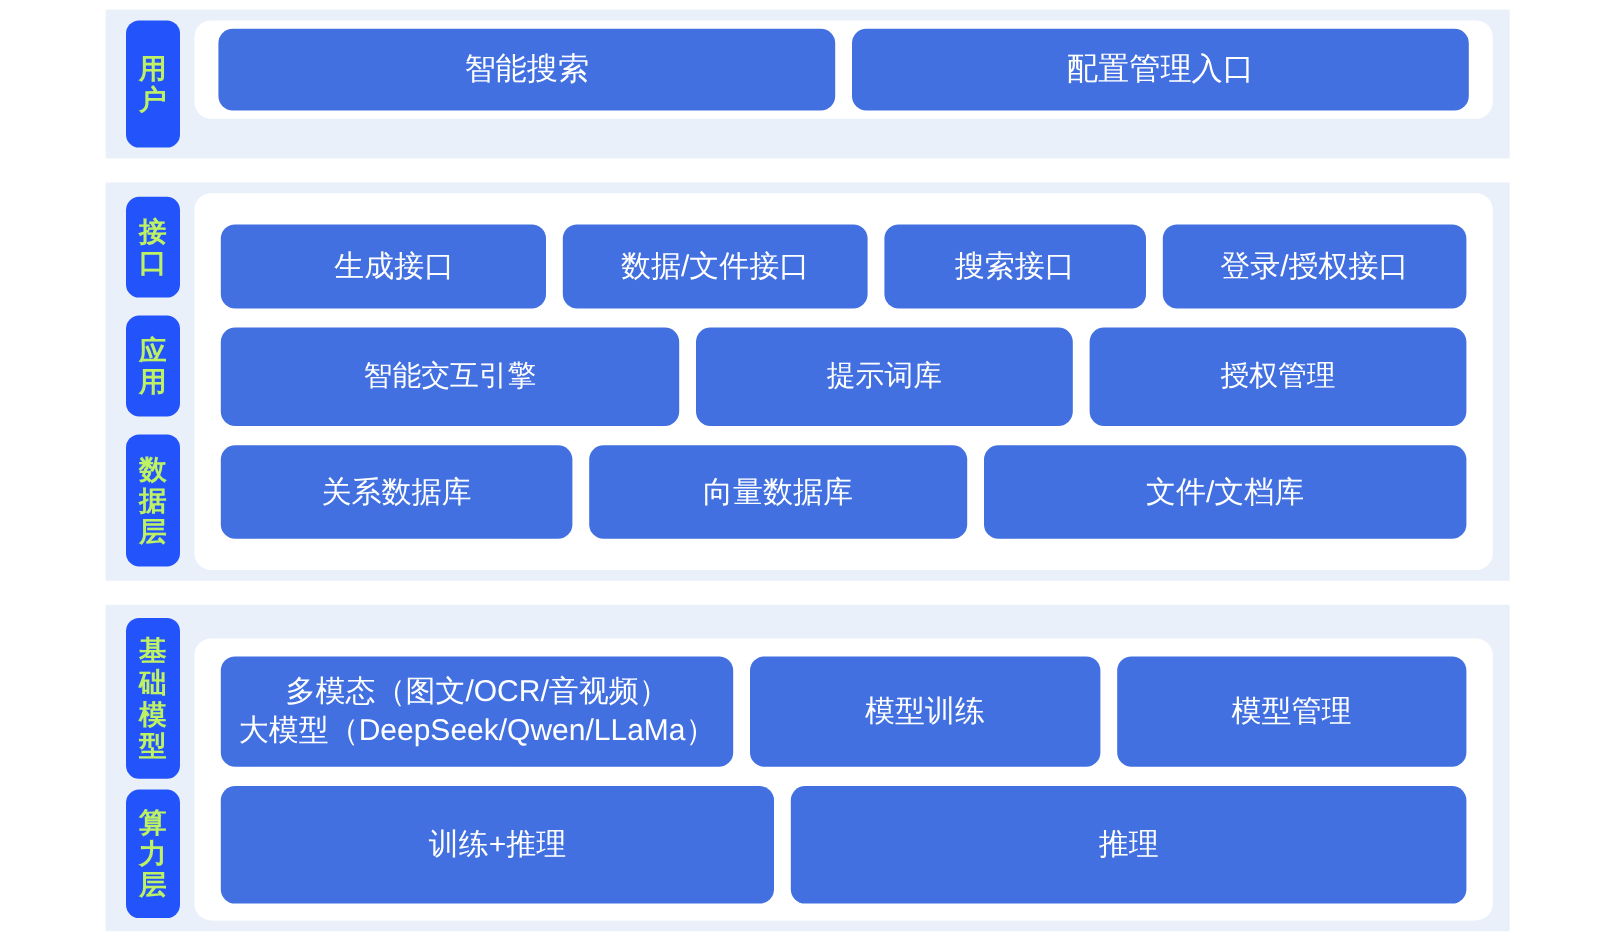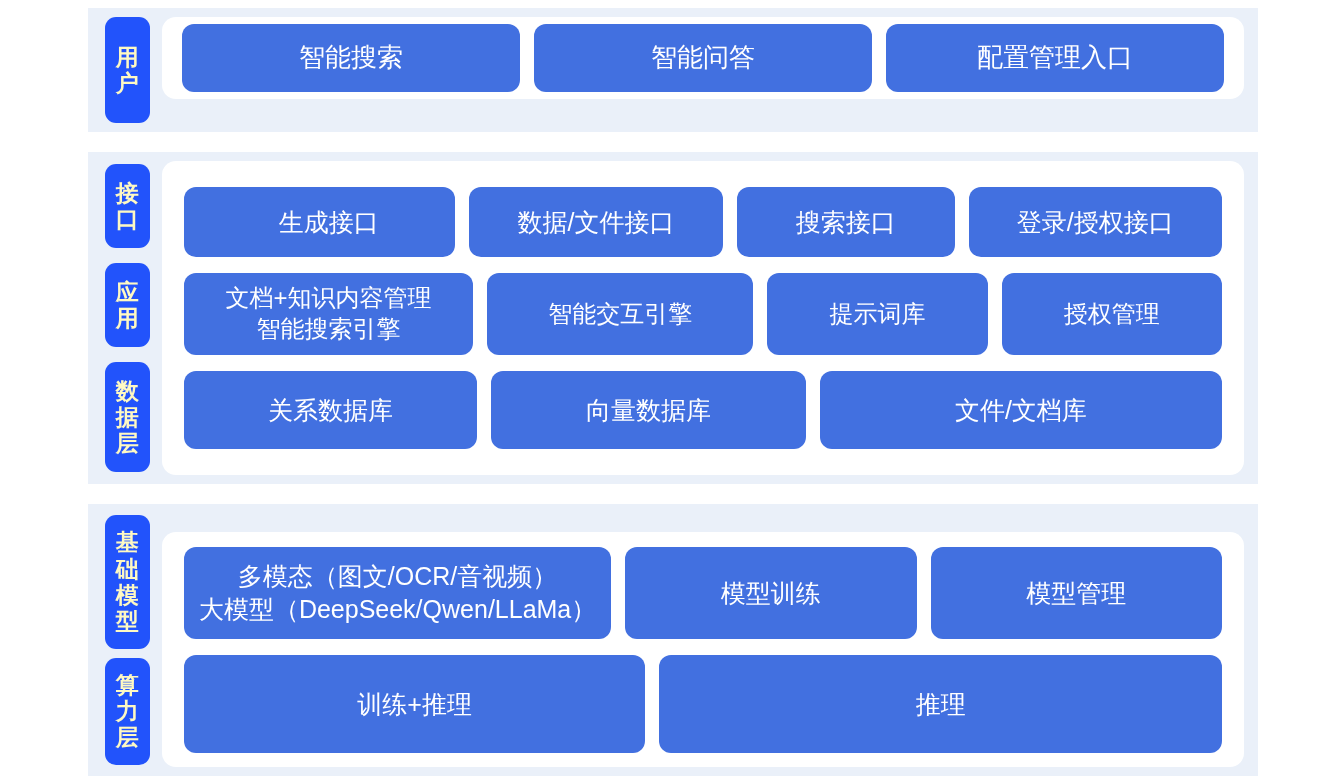--- a/index.html
+++ b/index.html
@@ -39,21 +39,21 @@
     flex-direction: column;
     padding: 9px 0 9px 17px;
     box-sizing: border-box;
     gap: 8px;
   }
 
   .tier-tab {
     flex: 1 1 auto;
     background: #2253fb;
     border-radius: 11px;
-    color: #fef9c3;
+    color: #bef264;
     font-size: 23px;
     font-weight: bold;
     line-height: 1.14;
     letter-spacing: 0.5px;
     display: flex;
     align-items: center;
     justify-content: center;
     text-align: center;
     writing-mode: horizontal-tb;
     width: 45px;
@@ -123,21 +123,20 @@
 
 <div id="arch">
 
   <div class="band" id="band-user">
     <div class="band-tabs">
       <div class="tier-tab">用户</div>
     </div>
     <div class="band-card">
       <div class="row">
         <div class="node" style="flex:1 1 0;">智能搜索</div>
-        <div class="node" style="flex:1 1 0;">智能问答</div>
         <div class="node" style="flex:1 1 0;">配置管理入口</div>
       </div>
     </div>
   </div>
 
   <div class="band" id="band-platform">
     <div class="band-tabs">
       <div class="tier-tab">接口</div>
       <div class="tier-tab">应用</div>
       <div class="tier-tab">数据层</div>
@@ -145,22 +144,20 @@
     <div class="band-card">
 
       <div class="row row-interface">
         <div class="node" style="flex:1.06 1 0;padding-left:28px;">生成接口</div>
         <div class="node" style="flex:1.06 1 0;">数据/文件接口</div>
         <div class="node" style="flex:0.9 1 0;">搜索接口</div>
         <div class="node" style="flex:1.06 1 0;">登录/授权接口</div>
       </div>
 
       <div class="row row-app">
-        <div class="node" style="flex:1.45 1 0;">文档+知识内容管理
-智能搜索引擎</div>
         <div class="node" style="flex:1.33 1 0;">智能交互引擎</div>
         <div class="node" style="flex:1.08 1 0;">提示词库</div>
         <div class="node" style="flex:1.08 1 0;">授权管理</div>
       </div>
 
       <div class="row row-data">
         <div class="node" style="flex:1 1 0;">关系数据库</div>
         <div class="node" style="flex:1.08 1 0;">向量数据库</div>
         <div class="node" style="flex:1.4 1 0;">文件/文档库</div>
       </div>

